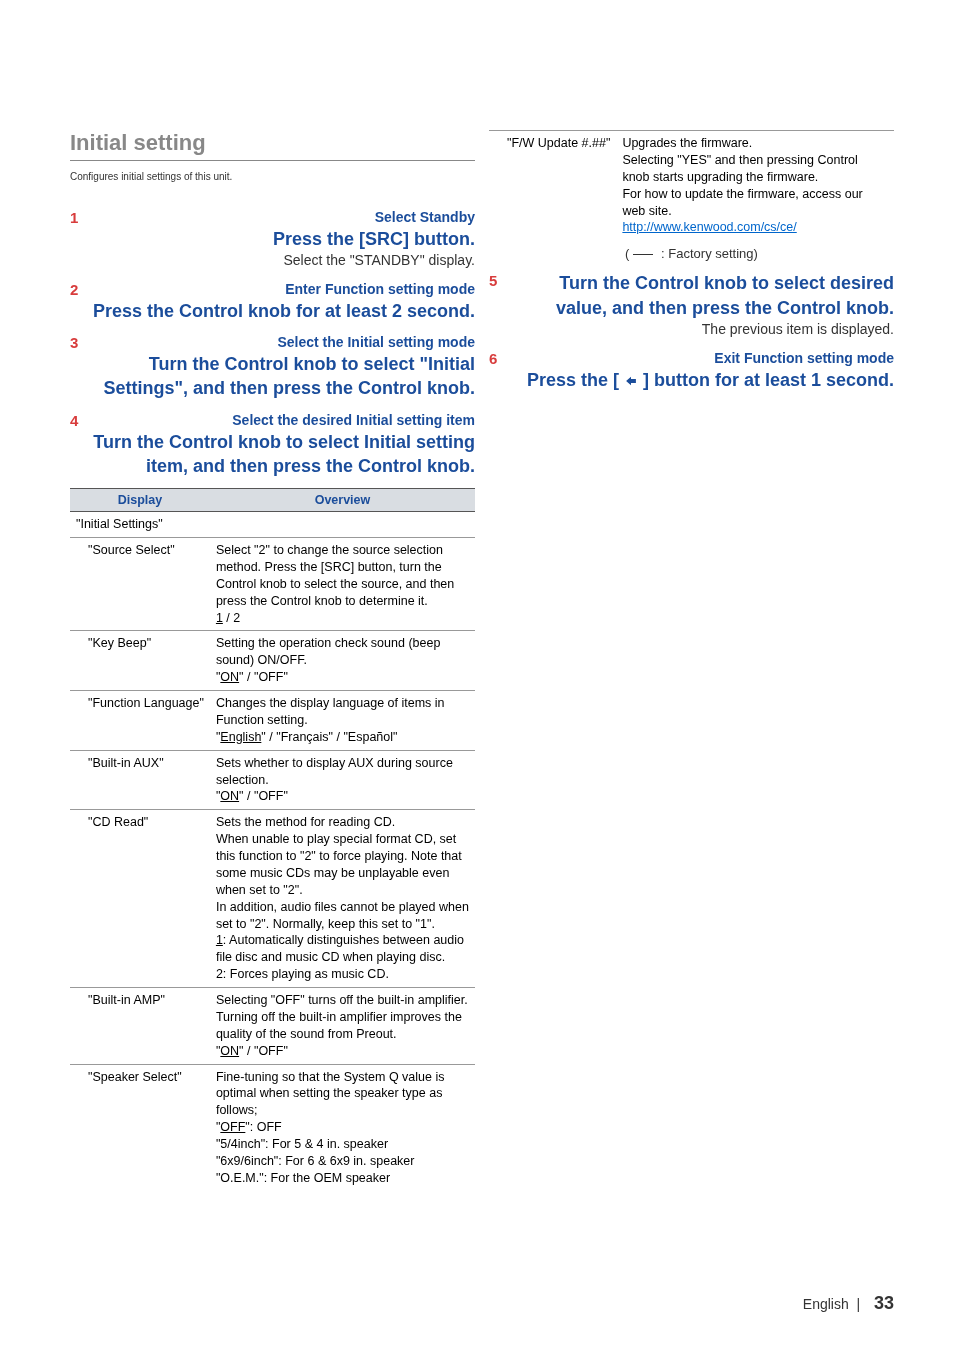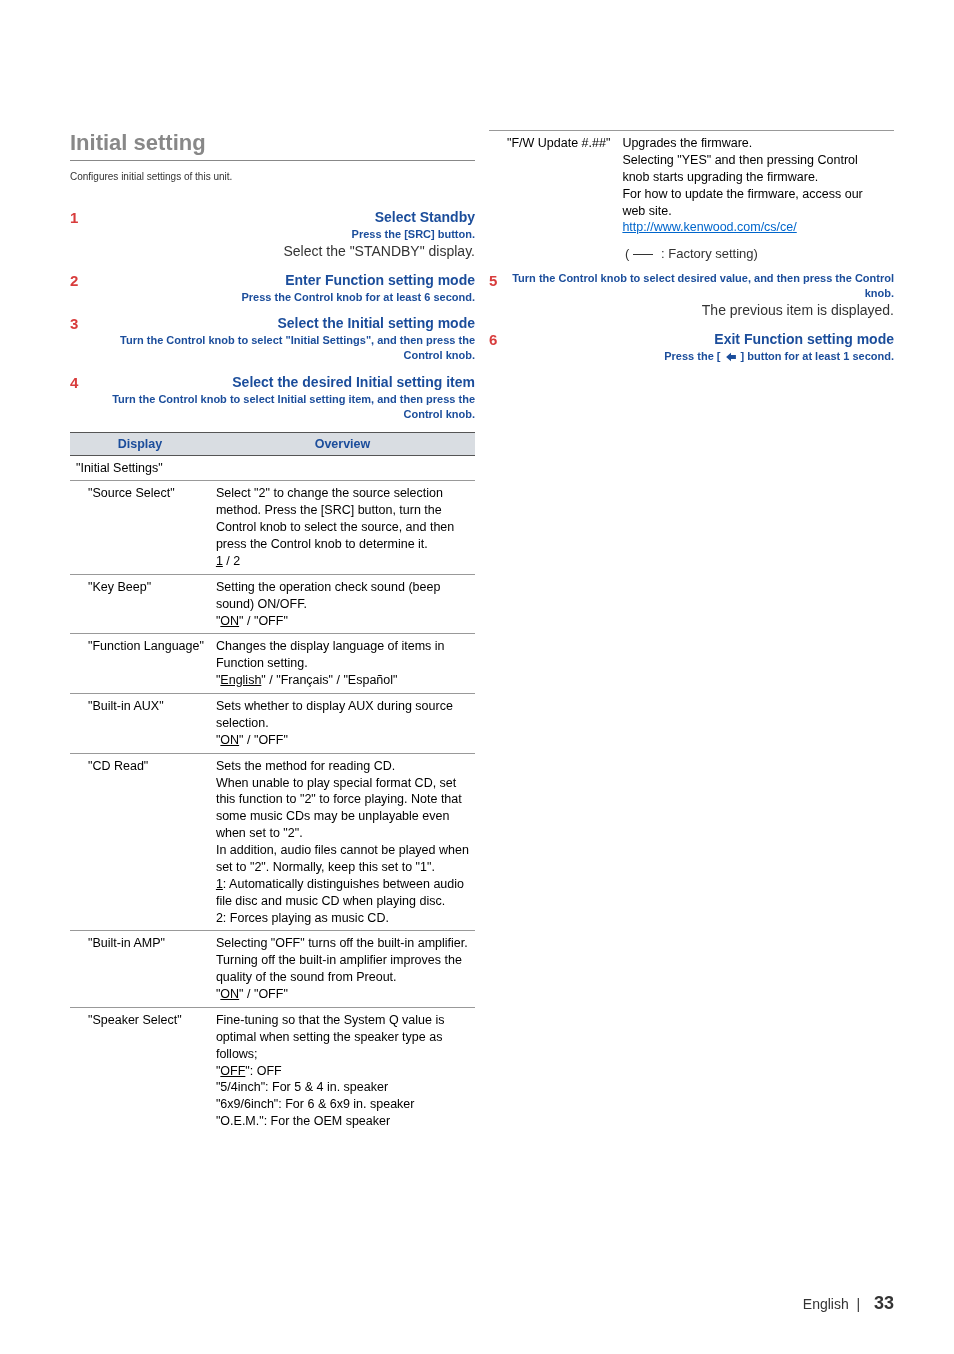--- a/index.html
+++ b/index.html
@@ -51,21 +51,21 @@
   }
   .step-title {
     color: #1b4d9b;
     font-weight: 600;
     font-size: 14px;
     line-height: 1.35;
   }
   .step-sub {
     color: #1b4d9b;
     font-weight: 600;
-    font-size: 11px;
+    font-size: 18px;
     line-height: 1.35;
   }
   .step-plain {
     color: #333;
     font-size: 14px;
     line-height: 1.35;
   }
   table.settings {
     width: 100%;
     border-collapse: collapse;
@@ -142,21 +142,21 @@
         <div class="step-title">Select Standby</div>
         <div class="step-sub">Press the [SRC] button.</div>
         <div class="step-plain">Select the "STANDBY" display.</div>
       </div>
     </div>
 
     <div class="step">
       <div class="step-num">2</div>
       <div class="step-body">
         <div class="step-title">Enter Function setting mode</div>
-        <div class="step-sub">Press the Control knob for at least 6 second.</div>
+        <div class="step-sub">Press the Control knob for at least 2 second.</div>
       </div>
     </div>
 
     <div class="step">
       <div class="step-num">3</div>
       <div class="step-body">
         <div class="step-title">Select the Initial setting mode</div>
         <div class="step-sub">Turn the Control knob to select "Initial Settings", and then press the Control knob.</div>
       </div>
     </div>

